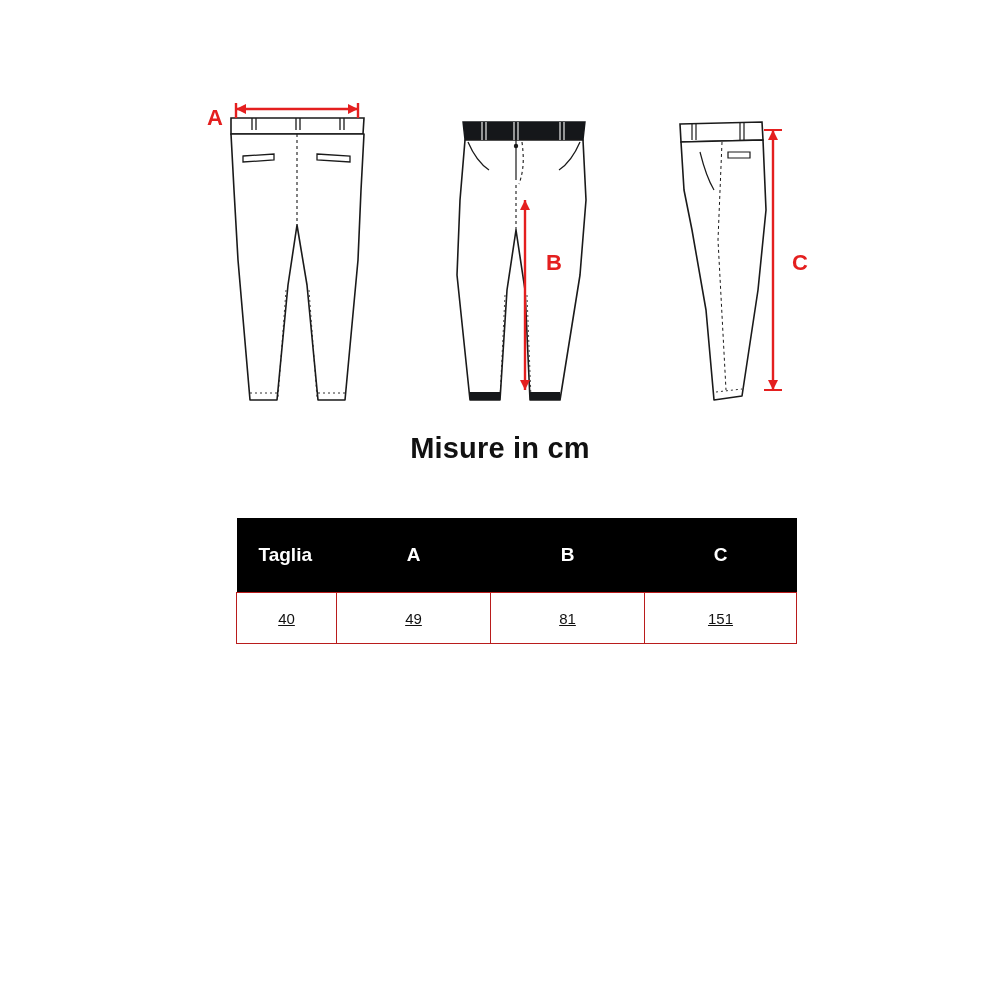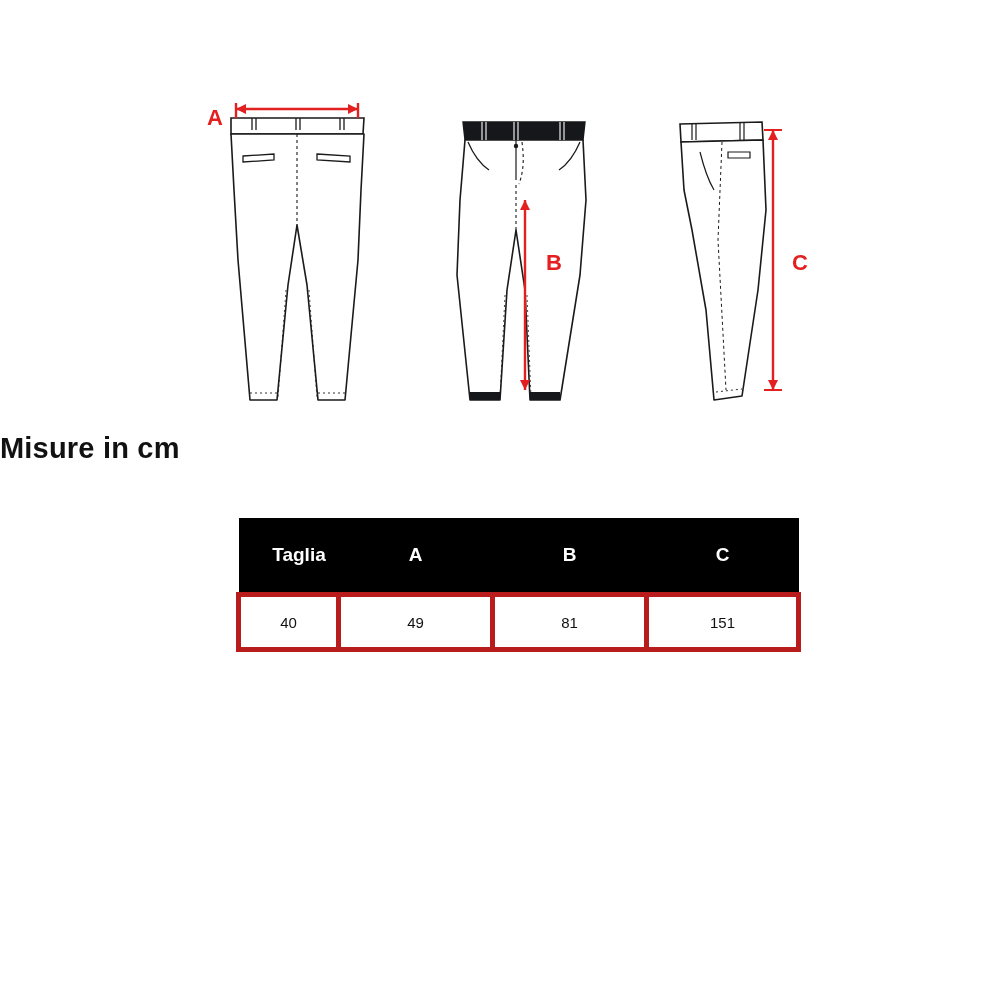--- a/index.html
+++ b/index.html
@@ -25,20 +25,21 @@
     left: 0;
     top: 60px;
     width: 1000px;
     height: 360px;
   }
   .caption {
     position: absolute;
     left: 0;
     top: 432px;
     width: 1000px;
+    text-align: center;
     font-size: 29px;
     font-weight: bold;
     letter-spacing: 0.2px;
     color: #111111;
   }
   .size-table {
     position: absolute;
     left: 236px;
     top: 518px;
     width: 560px;
@@ -49,31 +50,32 @@
     background: #000000;
     color: #ffffff;
     font-size: 19px;
     font-weight: bold;
     height: 72px;
     vertical-align: middle;
     text-align: center;
     border: none;
   }
   .size-table th.first-col {
-    text-align: center;
+    text-align: left;
     padding-left: 22px;
   }
   .size-table td {
     background: #ffffff;
     color: #111111;
     font-size: 15px;
     height: 48px;
     text-align: center;
     vertical-align: middle;
-    border: 5px solid #b91c1c;
+    border: 1px solid #b91c1c;
+    text-decoration: underline;
   }
   .size-table col.c1 { width: 100px; }
   .size-table col.c2 { width: 154px; }
   .size-table col.c3 { width: 154px; }
   .size-table col.c4 { width: 152px; }
   svg { display: block; }
 </style>
 </head>
 <body>
 

